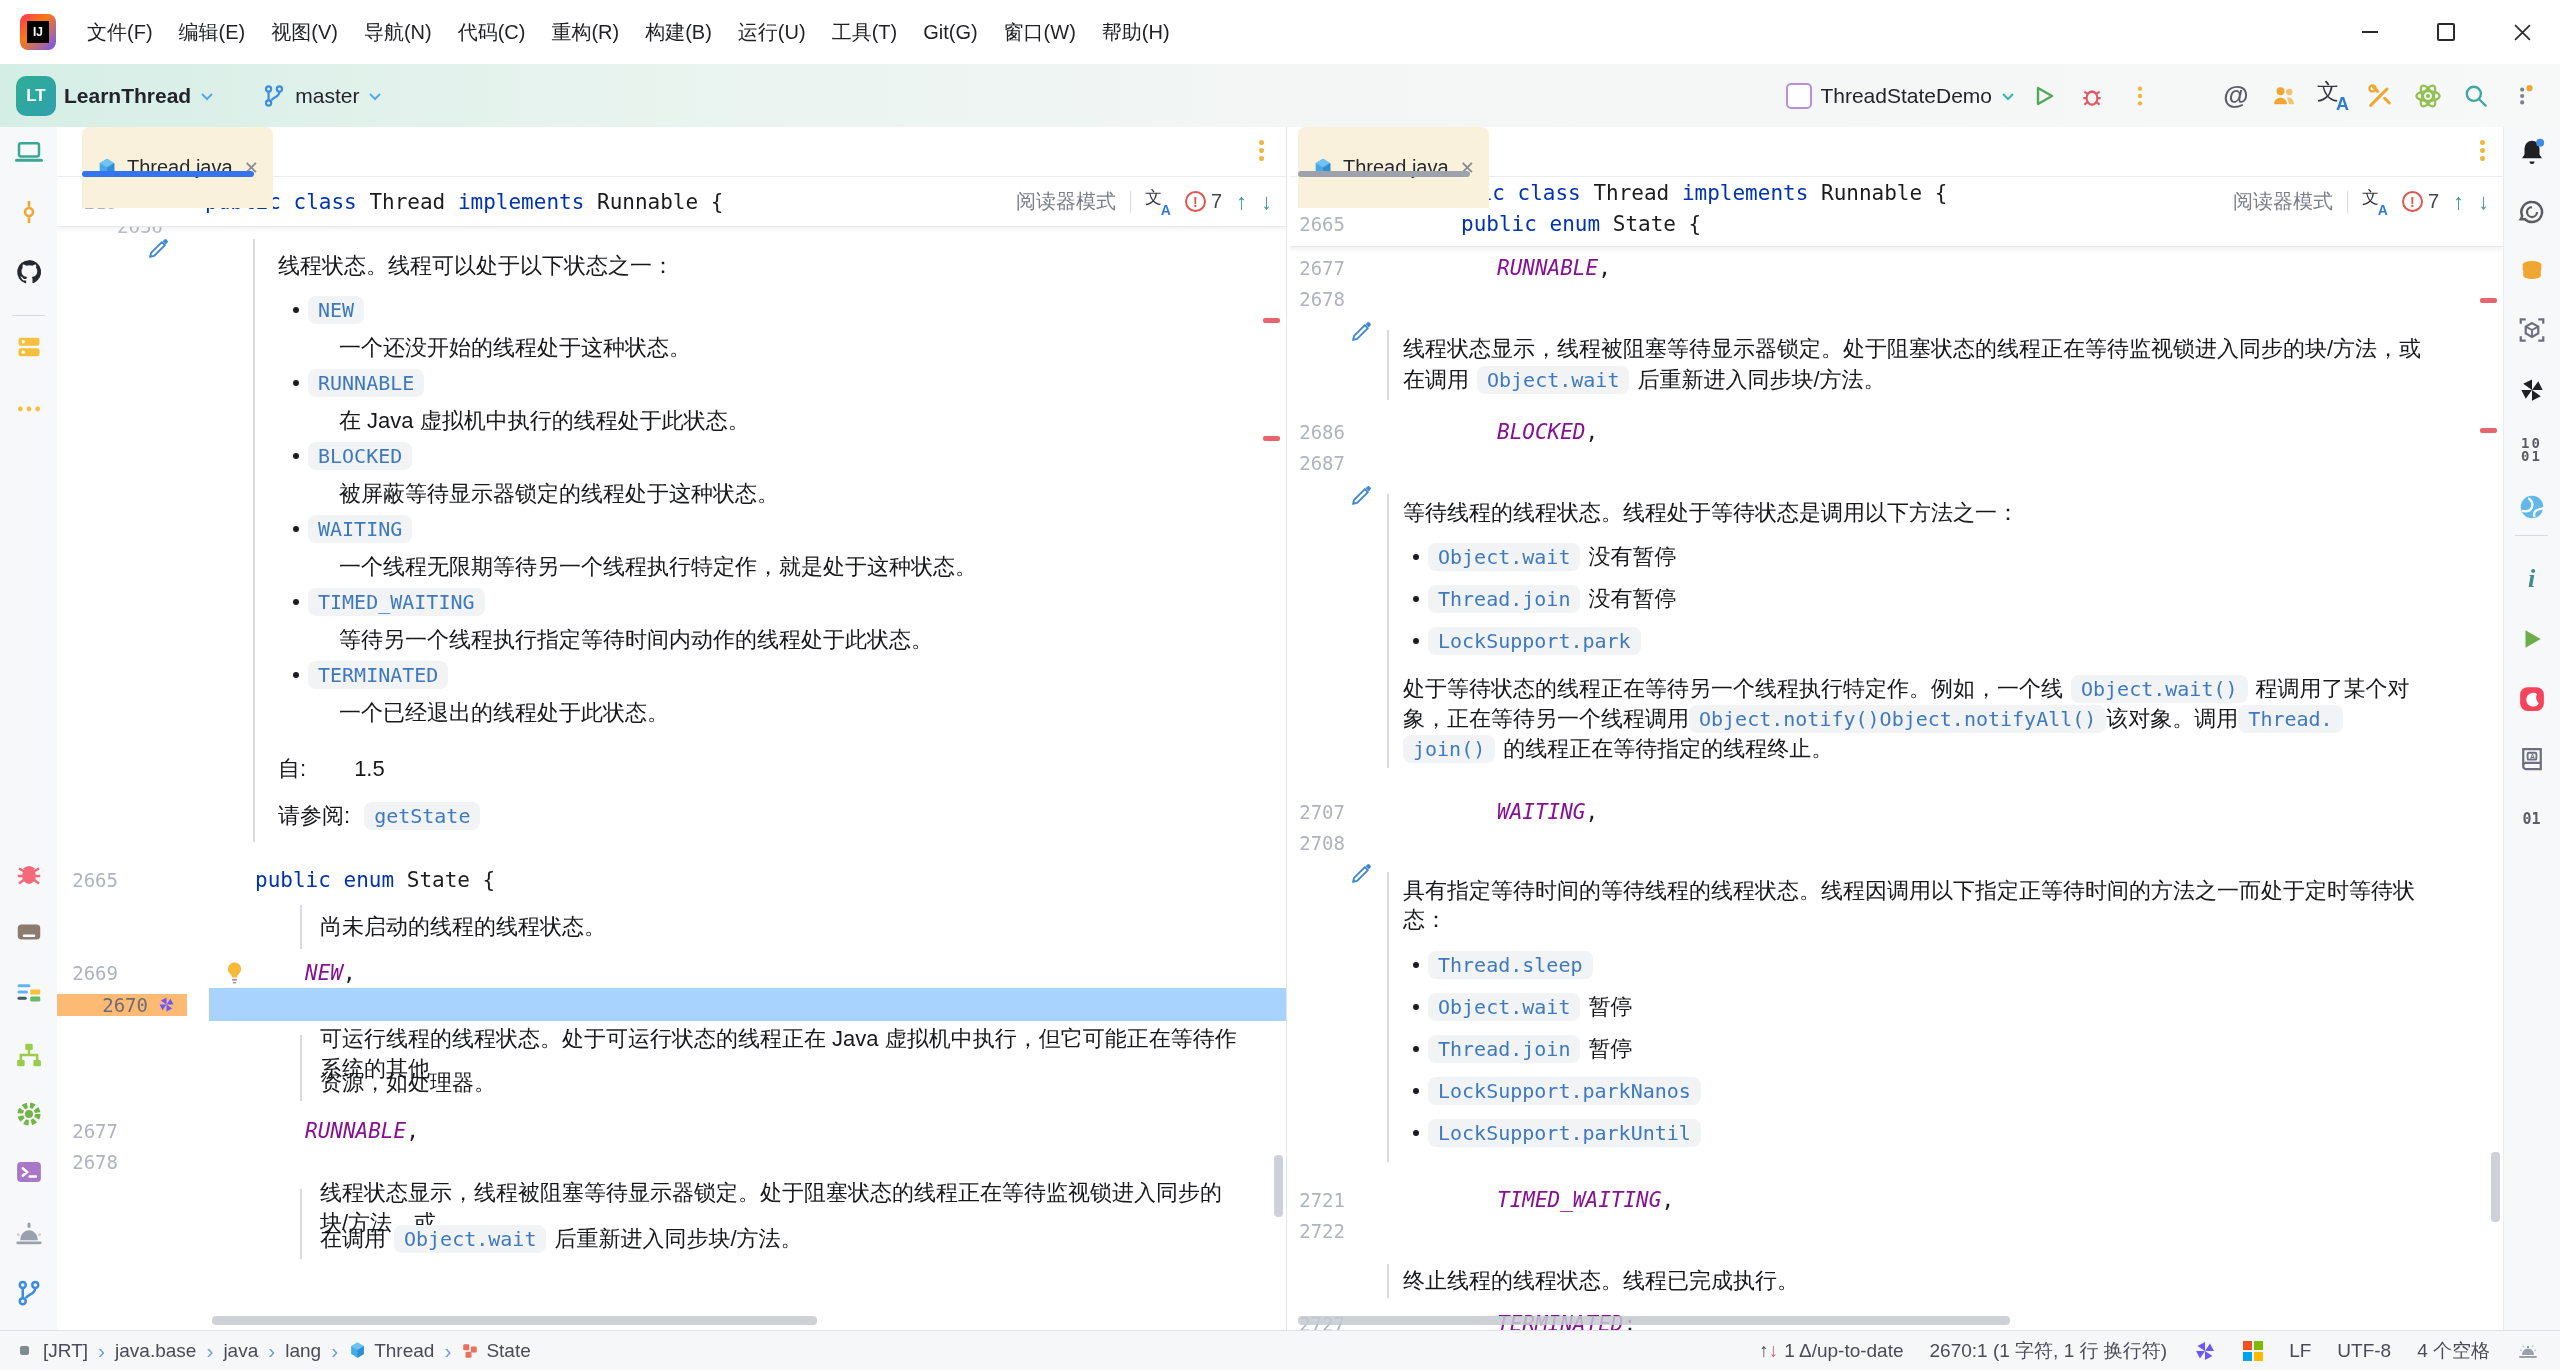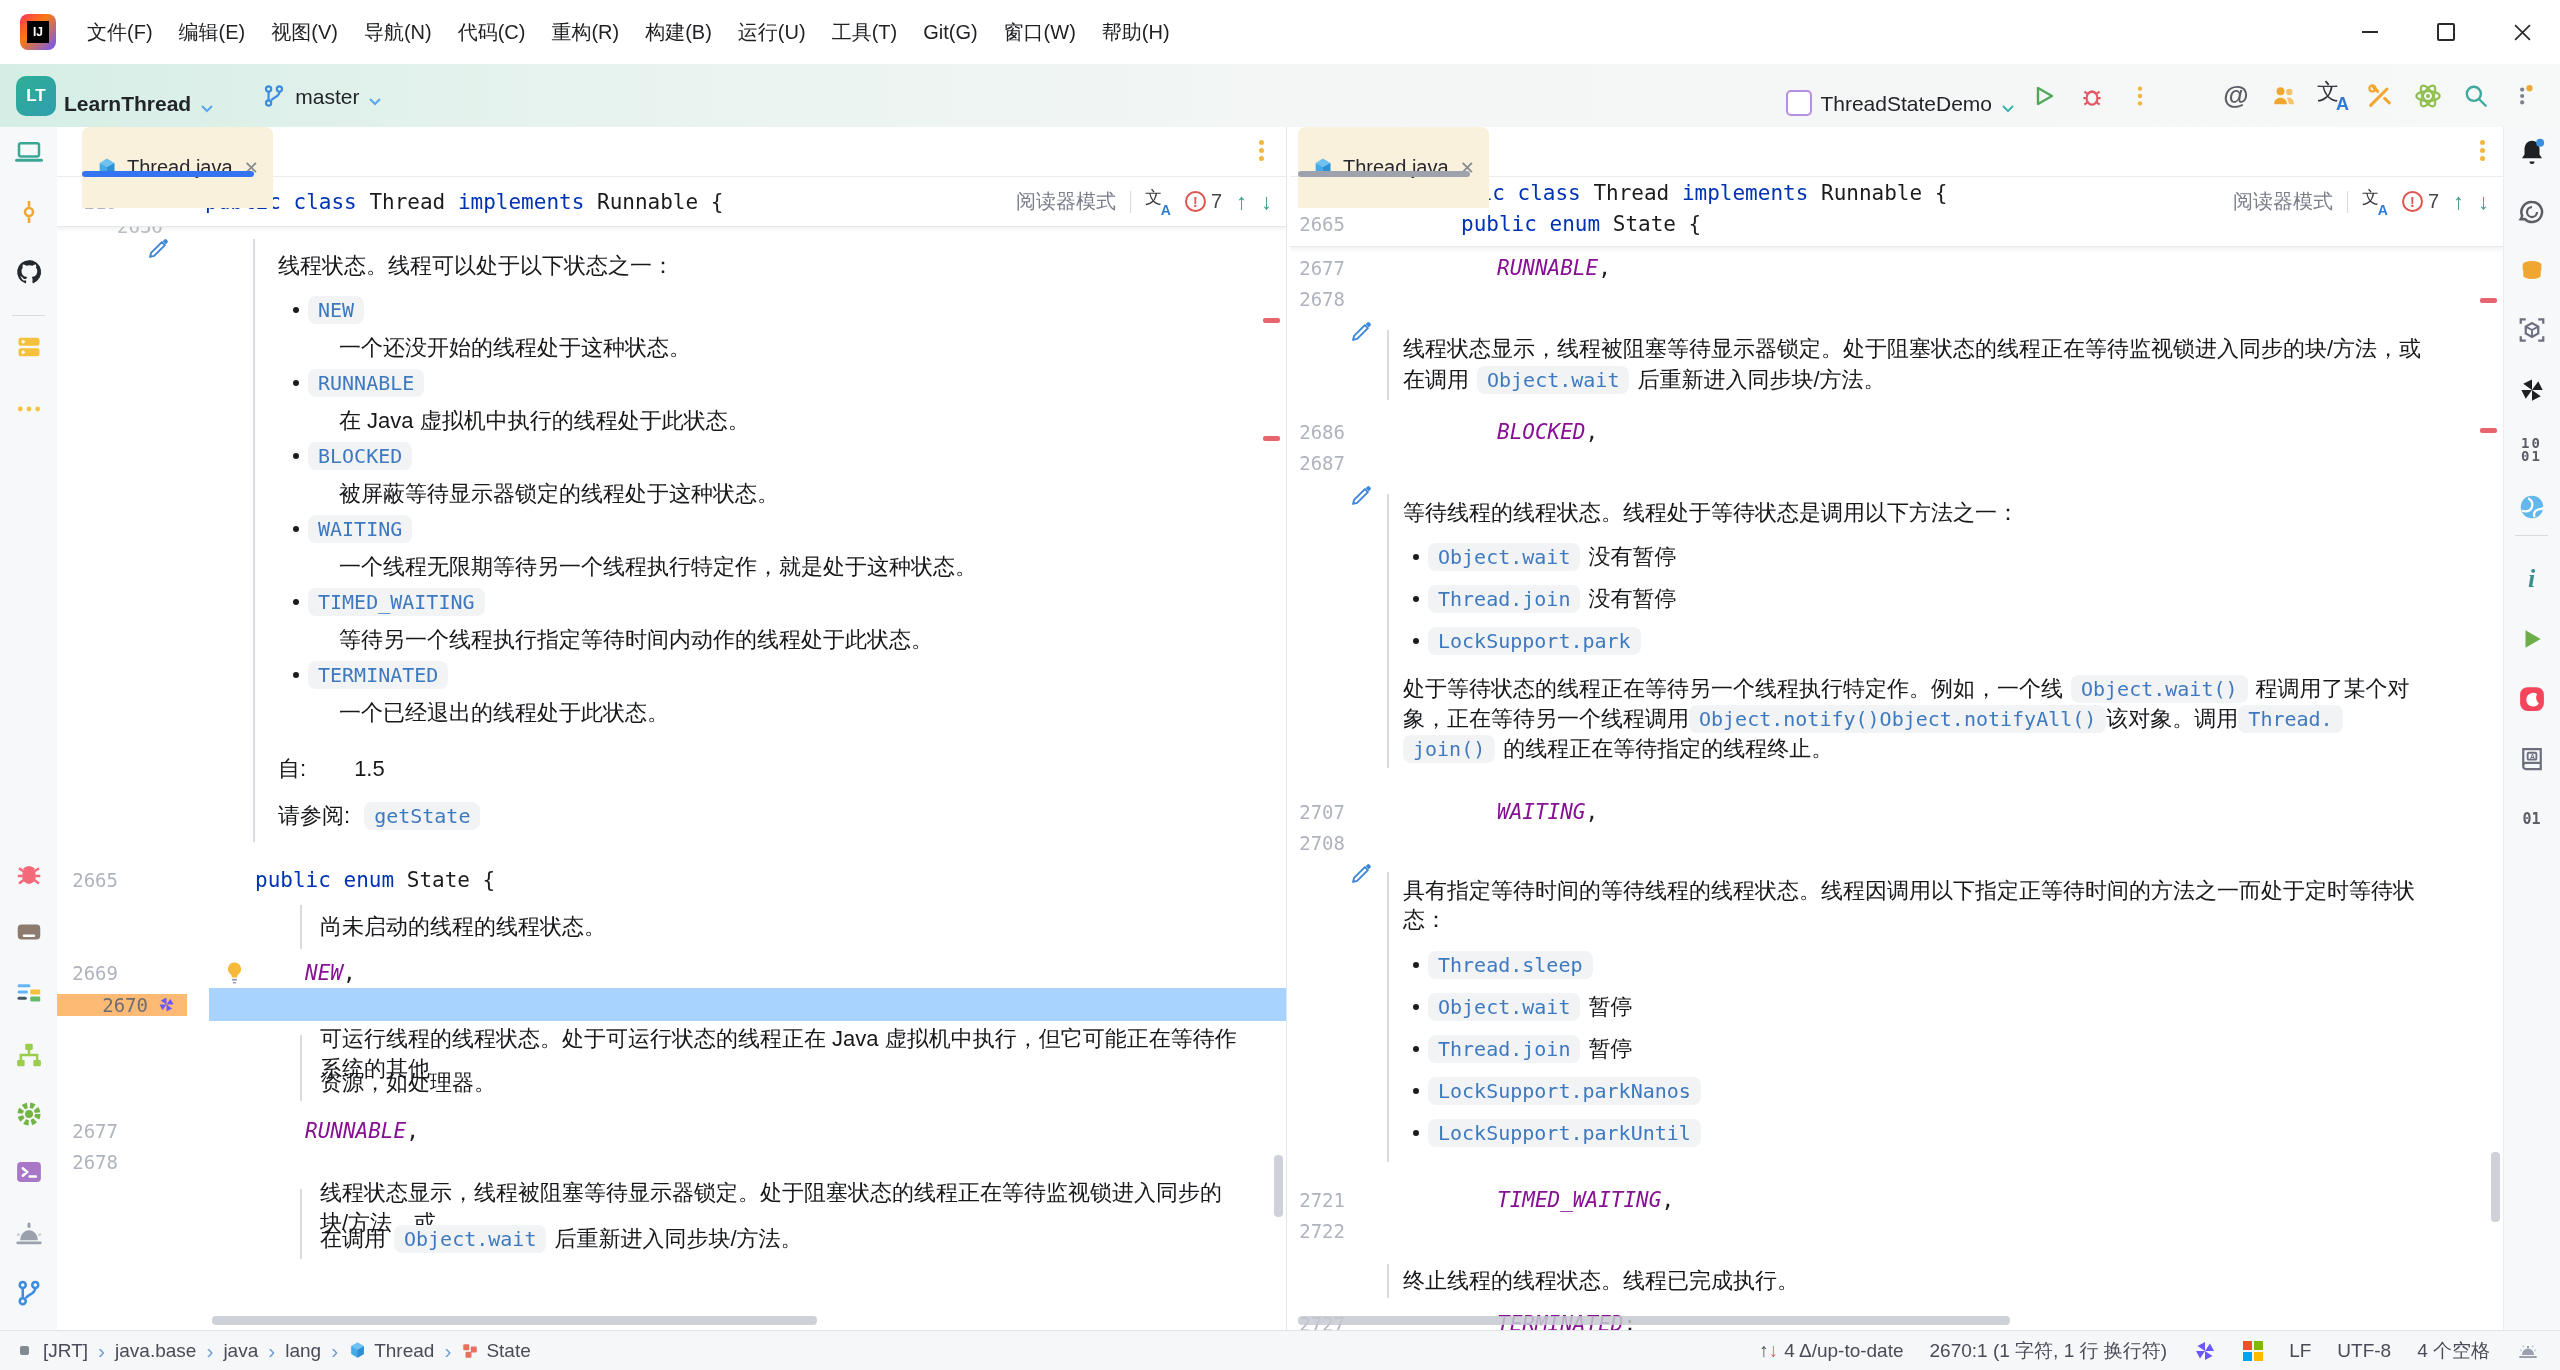--- a/index.html
+++ b/index.html
@@ -19,21 +19,21 @@
   .menu-item{font-size:20px;color:#1f2023;padding:8px 13px;border-radius:6px;cursor:default}
   #win-controls{margin-left:auto;display:flex;height:64px}
   .win-btn{width:76px;height:64px;display:flex;align-items:center;justify-content:center}
   .min-glyph{width:16px;height:2px;background:#2b2b2b}
   .max-glyph{width:14px;height:14px;border:2px solid #2b2b2b;border-radius:2px}
 
   
   #toolbar{position:absolute;top:64px;left:0;right:0;height:63px;display:flex;align-items:center;
     padding:0 16px;box-sizing:border-box;
     background:linear-gradient(90deg,#d5eee5 0%,#e7f3ee 22%,#f3f6f5 50%,#f7f8f8 100%)}
-  .tb-group{display:flex;align-items:flex-end;gap:8px}
+  .tb-group{display:flex;align-items:center;gap:8px}
   #project-badge{width:40px;height:40px;border-radius:10px;background:linear-gradient(135deg,#2fae95,#2f9fae);
     color:#fff;font-size:17px;font-weight:bold;display:flex;align-items:center;justify-content:center}
   .tb-label{font-size:21px;color:#222429}
   .chev{width:16px;height:16px}
   .tb-ico{width:40px;height:40px;display:flex;align-items:center;justify-content:center;border-radius:8px}
   #run-config-box{width:22px;height:22px;border:2px solid #b78fe0;border-radius:5px;background:#fff}
 
   
   #left-bar{position:absolute;top:127px;left:0;width:57px;bottom:40px;background:#f7f8fa;border-right:1px solid #ebecf0}
   #right-bar{position:absolute;top:127px;right:0;width:57px;bottom:40px;background:#f7f8fa;border-left:1px solid #ebecf0}
@@ -793,21 +793,21 @@
         <rect x="13" y="6" width="8" height="8" rx="1.5" fill="#e8705c"></rect>
         <rect x="6" y="13" width="8" height="8" rx="1.5" fill="#e8705c"></rect>
     </svg>
     <span>State</span>
   </div>
 
   <div class="sb-right">
     <span class="flex" style="gap:6px">
       <span style="color:#54565c">↑</span>
         <span style="color:#e25865;margin-left:-6px">↓</span>
-      <span>4 Δ/up-to-date</span>
+      <span>1 Δ/up-to-date</span>
     </span>
     <span>2670:1 (1 字符, 1 行 换行符)</span>
     <svg width="24" height="24" viewBox="0 0 24 24">
         <path d="M12 12L4.5 7 12 3zM12 12l5-7.5L21 12zM12 12l7.5 5L12 21zM12 12l-5 7.5L3 12z" fill="#6b57ff"></path>
       </svg>
     <span class="ms-grid">
       <i style="background:#f25022"></i>
         <i style="background:#7fba00"></i>
         <i style="background:#00a4ef"></i>
         <i style="background:#ffb900"></i>

